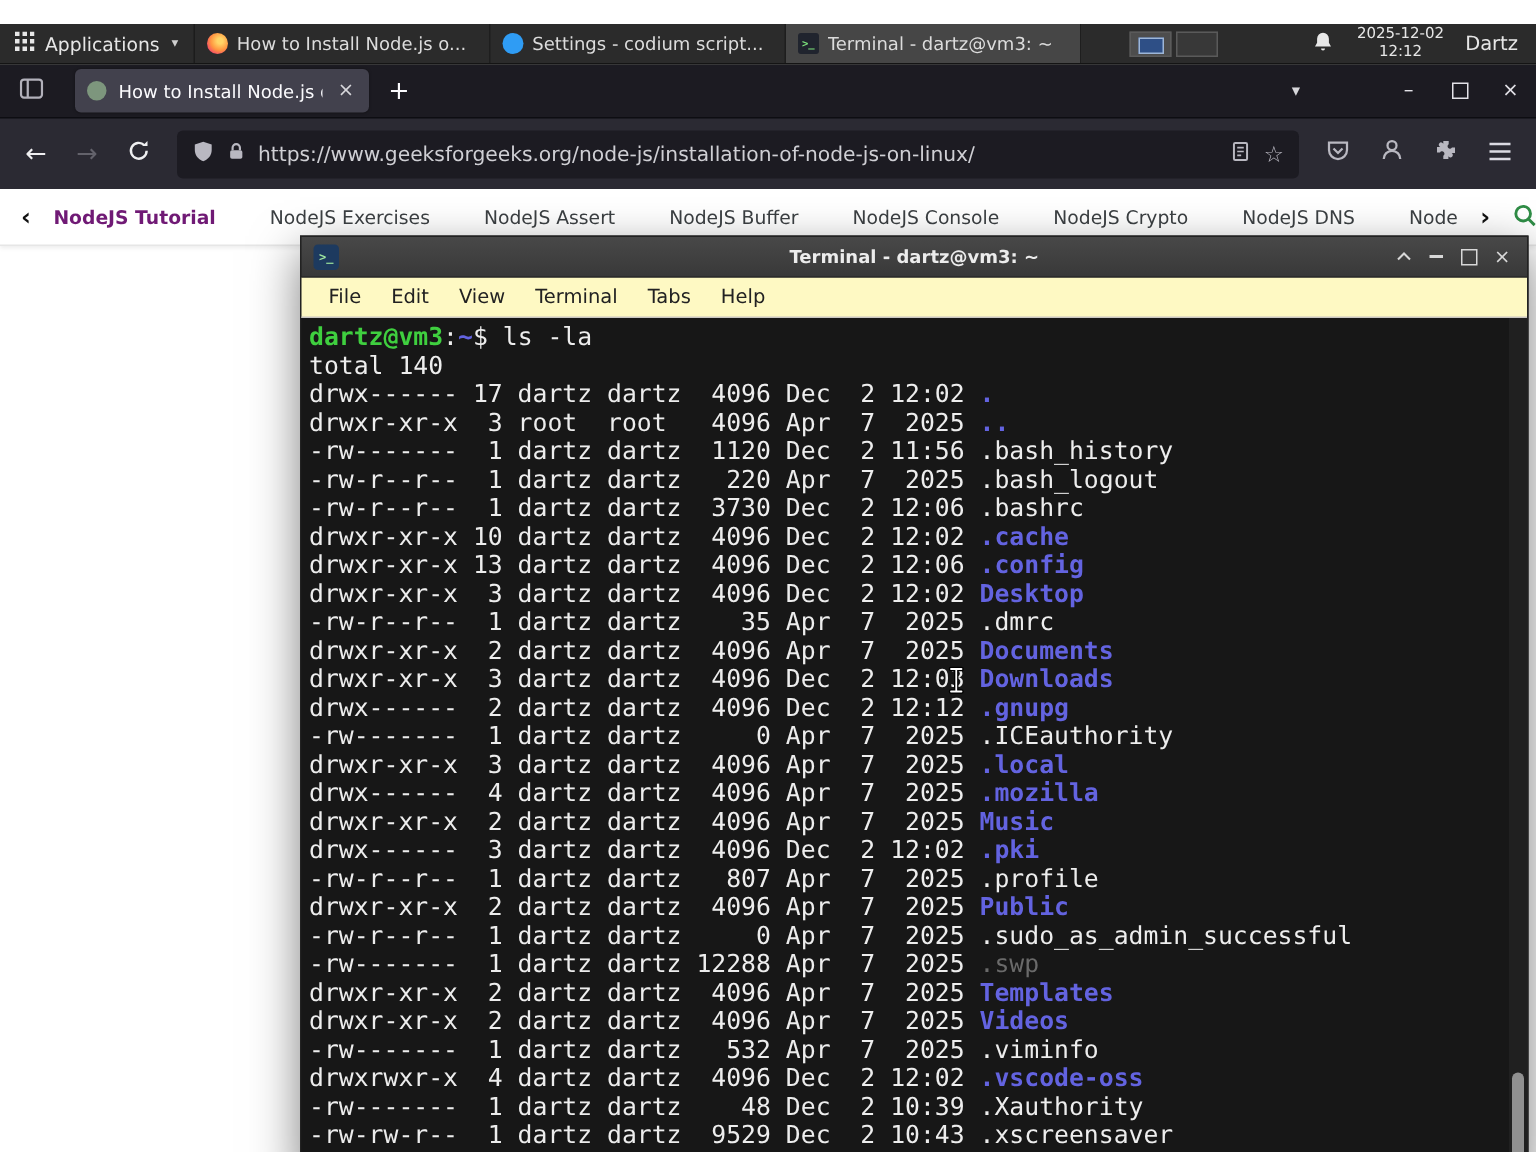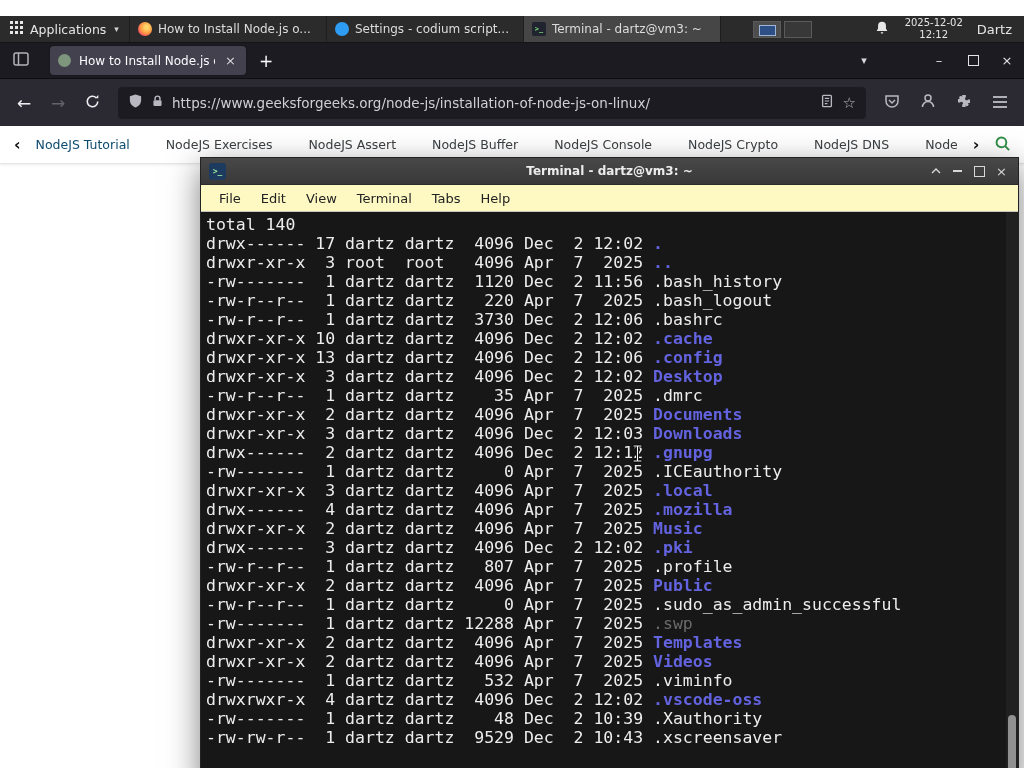--- a/index.html
+++ b/index.html
@@ -45,21 +45,21 @@
   .nav-btn.disabled{color:#63626b;}
   .urlbar{flex:1;height:32px;background:#1c1b22;border-radius:4px;display:flex;align-items:center;padding:0 10px;gap:8px;margin:0 8px;min-width:0;}
   .url-text{color:#cfcfd4;font-size:13.5px;white-space:nowrap;overflow:hidden;flex:1;font-family:"DejaVu Sans",sans-serif;}
   .urlbar .pageact{flex:0 0 auto;display:flex;align-items:center;gap:9px;}
   .star{color:#b9b8c1;font-size:15px;}
   .nav-right{display:flex;align-items:center;gap:4px;flex:0 0 auto;}
 
   
   .gfgnav{position:absolute;top:110px;left:0;width:1024px;height:38px;background:#fff;border-bottom:1px solid #e6e6e6;box-shadow:0 1px 3px rgba(0,0,0,.08);box-sizing:border-box;display:flex;align-items:center;padding:0 14px;gap:15px;color:#3c4043;font-size:12.5px;z-index:5;overflow:hidden;}
   .gfg-chevron{font-weight:bold;color:#111;font-size:16px;line-height:1;flex:0 0 auto;}
-  .gfg-primary{font-weight:normal;color:#0c4a6e;white-space:nowrap;flex:0 0 auto;}
+  .gfg-primary{font-weight:bold;color:#701a75;white-space:nowrap;flex:0 0 auto;}
   .gfg-item{white-space:nowrap;flex:0 0 auto;margin-left:21px;}
   .gfg-right{margin-left:auto;display:flex;align-items:center;gap:16px;flex:0 0 auto;}
   .signin{border:6px solid #c4b5fd;border-radius:15px;padding:4px 14px;color:#333;background:#fff;white-space:nowrap;}
 
   
   .page{position:absolute;top:148px;left:0;width:1024px;height:620px;background:#ffffff;z-index:1;}
 
   
   .terminal{position:absolute;left:200px;top:141px;width:819px;height:627px;z-index:20;box-shadow:0 10px 30px rgba(0,0,0,.5);border:1px solid #222;box-sizing:border-box;display:flex;flex-direction:column;background:#171717;}
   .t-titlebar{flex:0 0 26px;background:linear-gradient(#484848,#393939);border-bottom:1px solid #2c2c2c;display:flex;align-items:center;position:relative;}
@@ -259,20 +259,21 @@
     <div class="t-menubar">
       <span class="mitem">File</span>
       <span class="mitem">Edit</span>
       <span class="mitem">View</span>
       <span class="mitem">Terminal</span>
       <span class="mitem">Tabs</span>
       <span class="mitem">Help</span>
     </div>
     <div class="t-body">
       <div id="term-lines">
+          <div class="tline"><span class="p-user">dartz@vm3</span><span>:</span><span class="p-path">~</span><span>$ </span><span>ls -la</span></div>
           <div class="tline"><span>total 140</span></div>
           <div class="tline"><span>drwx------ 17 dartz dartz  4096 Dec  2 12:02 </span><span class="f-dir">.</span></div>
           <div class="tline"><span>drwxr-xr-x  3 root  root   4096 Apr  7  2025 </span><span class="f-dir">..</span></div>
           <div class="tline"><span>-rw-------  1 dartz dartz  1120 Dec  2 11:56 </span><span class="f-file">.bash_history</span></div>
           <div class="tline"><span>-rw-r--r--  1 dartz dartz   220 Apr  7  2025 </span><span class="f-file">.bash_logout</span></div>
           <div class="tline"><span>-rw-r--r--  1 dartz dartz  3730 Dec  2 12:06 </span><span class="f-file">.bashrc</span></div>
           <div class="tline"><span>drwxr-xr-x 10 dartz dartz  4096 Dec  2 12:02 </span><span class="f-dir">.cache</span></div>
           <div class="tline"><span>drwxr-xr-x 13 dartz dartz  4096 Dec  2 12:06 </span><span class="f-dir">.config</span></div>
           <div class="tline"><span>drwxr-xr-x  3 dartz dartz  4096 Dec  2 12:02 </span><span class="f-dir">Desktop</span></div>
           <div class="tline"><span>-rw-r--r--  1 dartz dartz    35 Apr  7  2025 </span><span class="f-file">.dmrc</span></div>

